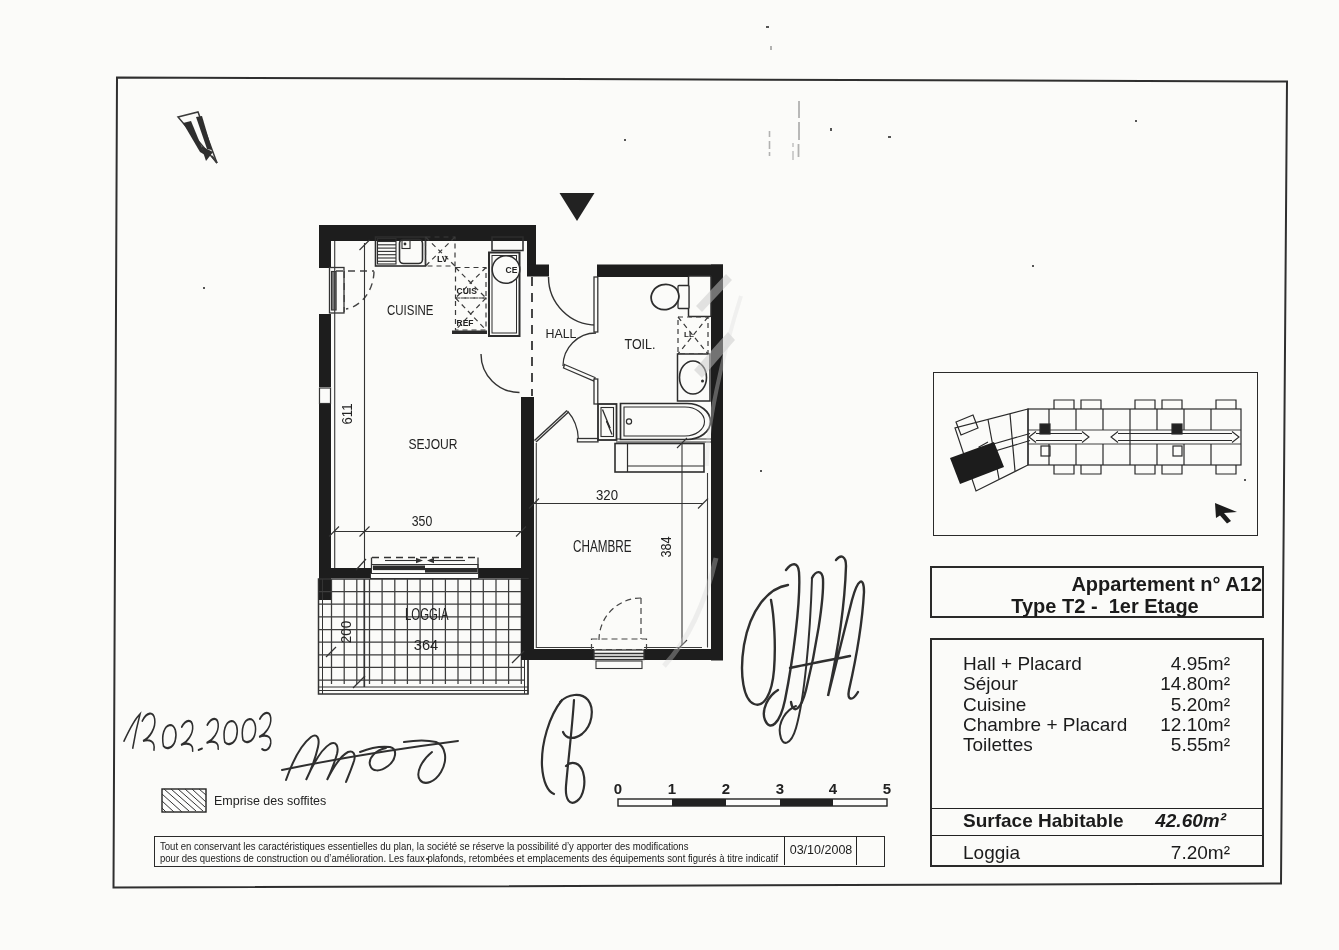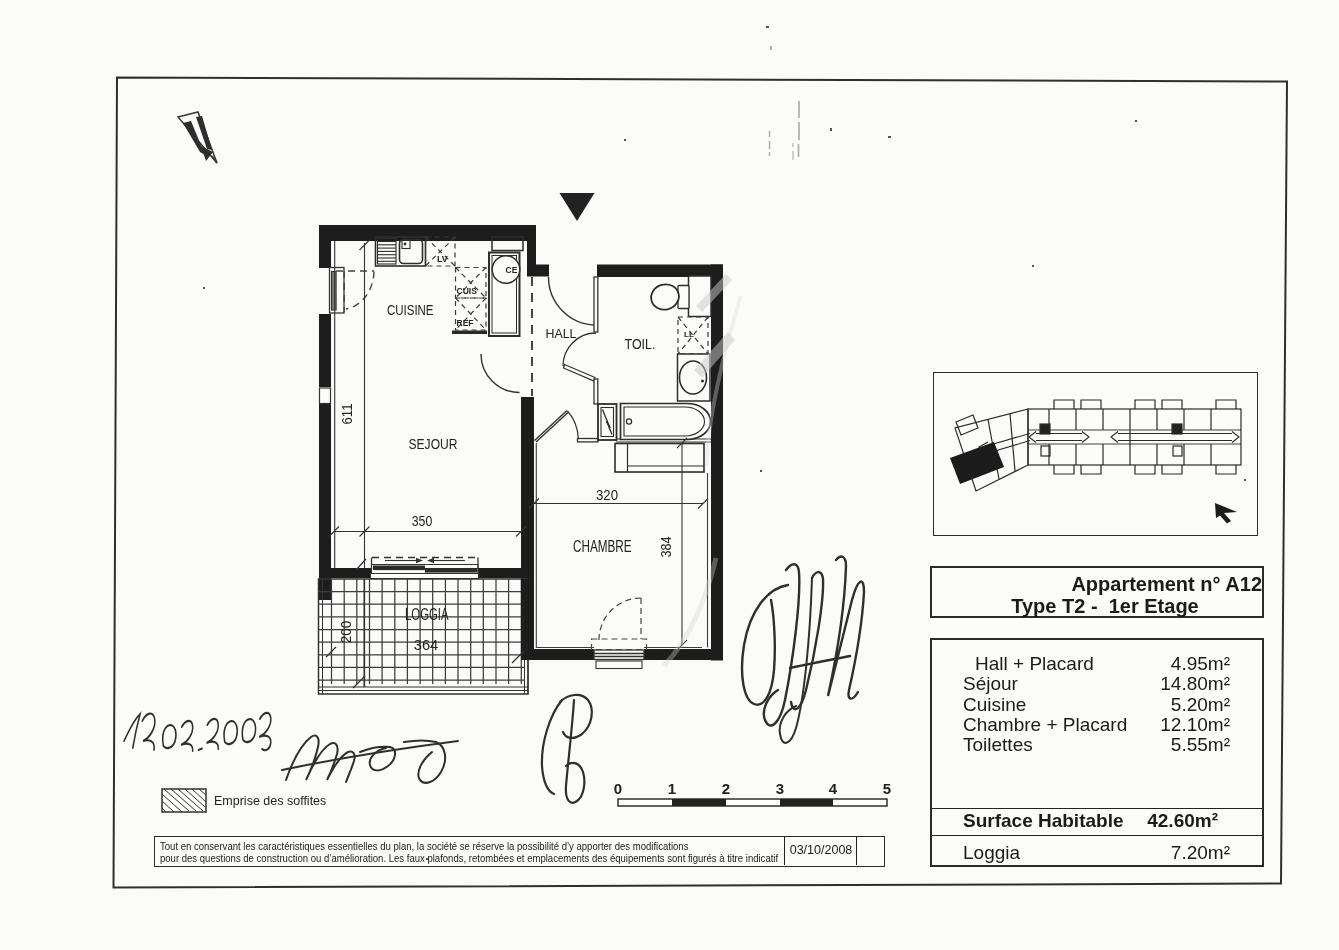--- a/index.html
+++ b/index.html
@@ -410,39 +410,39 @@
 
 <div class="box" style="left:930px;top:566px;width:334px;height:52px;border-width:2px;color:#1b1b1b;">
 
   <div class="abs" style="left:0;top:5px;width:330px;text-align:right;font-weight:bold;font-size:20px;">Appartement n° A12</div>
 
   <div class="abs" style="left:8px;top:27px;width:330px;text-align:center;font-weight:bold;font-size:20px;">Type T2 -&nbsp; 1er Etage</div>
 </div>
 
 <div class="box" style="left:930px;top:638px;width:334px;height:229px;border-width:2px;font-size:19px;color:#1b1b1b;">
 
-  <div class="abs" style="left:31px;top:13px;margin-left:12px;">Hall + Placard</div>
+  <div class="abs" style="left:31px;top:13px;">Hall + Placard</div>
   <div class="abs" style="right:32px;top:13px;">4.95m²</div>
 
   <div class="abs" style="left:31px;top:33px;">Séjour</div>
   <div class="abs" style="right:32px;top:33px;">14.80m²</div>
 
   <div class="abs" style="left:31px;top:54px;">Cuisine</div>
   <div class="abs" style="right:32px;top:54px;">5.20m²</div>
 
   <div class="abs" style="left:31px;top:74px;">Chambre + Placard</div>
   <div class="abs" style="right:32px;top:74px;">12.10m²</div>
 
   <div class="abs" style="left:31px;top:94px;">Toilettes</div>
   <div class="abs" style="right:32px;top:94px;">5.55m²</div>
 
   <div class="abs" style="left:0;top:168px;width:330px;height:0;border-top:1.6px solid #222;"></div>
 
   <div class="abs" style="left:31px;top:170px;font-weight:bold;">Surface Habitable</div>
-  <div class="abs" style="right:44px;top:170px;font-weight:bold;">42.60m²</div>
+  <div class="abs" style="right:36px;top:170px;font-weight:bold;font-style:italic;">42.60m²</div>
 
   <div class="abs" style="left:0;top:195px;width:330px;height:0;border-top:1.6px solid #222;"></div>
 
   <div class="abs" style="left:31px;top:202px;">Loggia</div>
   <div class="abs" style="right:32px;top:202px;margin-left:18px;">7.20m²</div>
 </div>
 
 <div class="box" style="left:154px;top:836px;width:731px;height:31px;border-width:1.6px;font-size:11.5px;color:#1b1b1b;">
 
   <div class="abs" style="left:5px;top:2.5px;white-space:nowrap;transform:scaleX(0.83);transform-origin:left top;line-height:12.5px;">Tout en conservant les caractéristiques essentielles du plan, la société se réserve la possibilité d’y apporter des modifications<br>pour des questions de construction ou d’amélioration. Les faux plafonds, retombées et emplacements des équipements sont figurés à titre indicatif</div>

